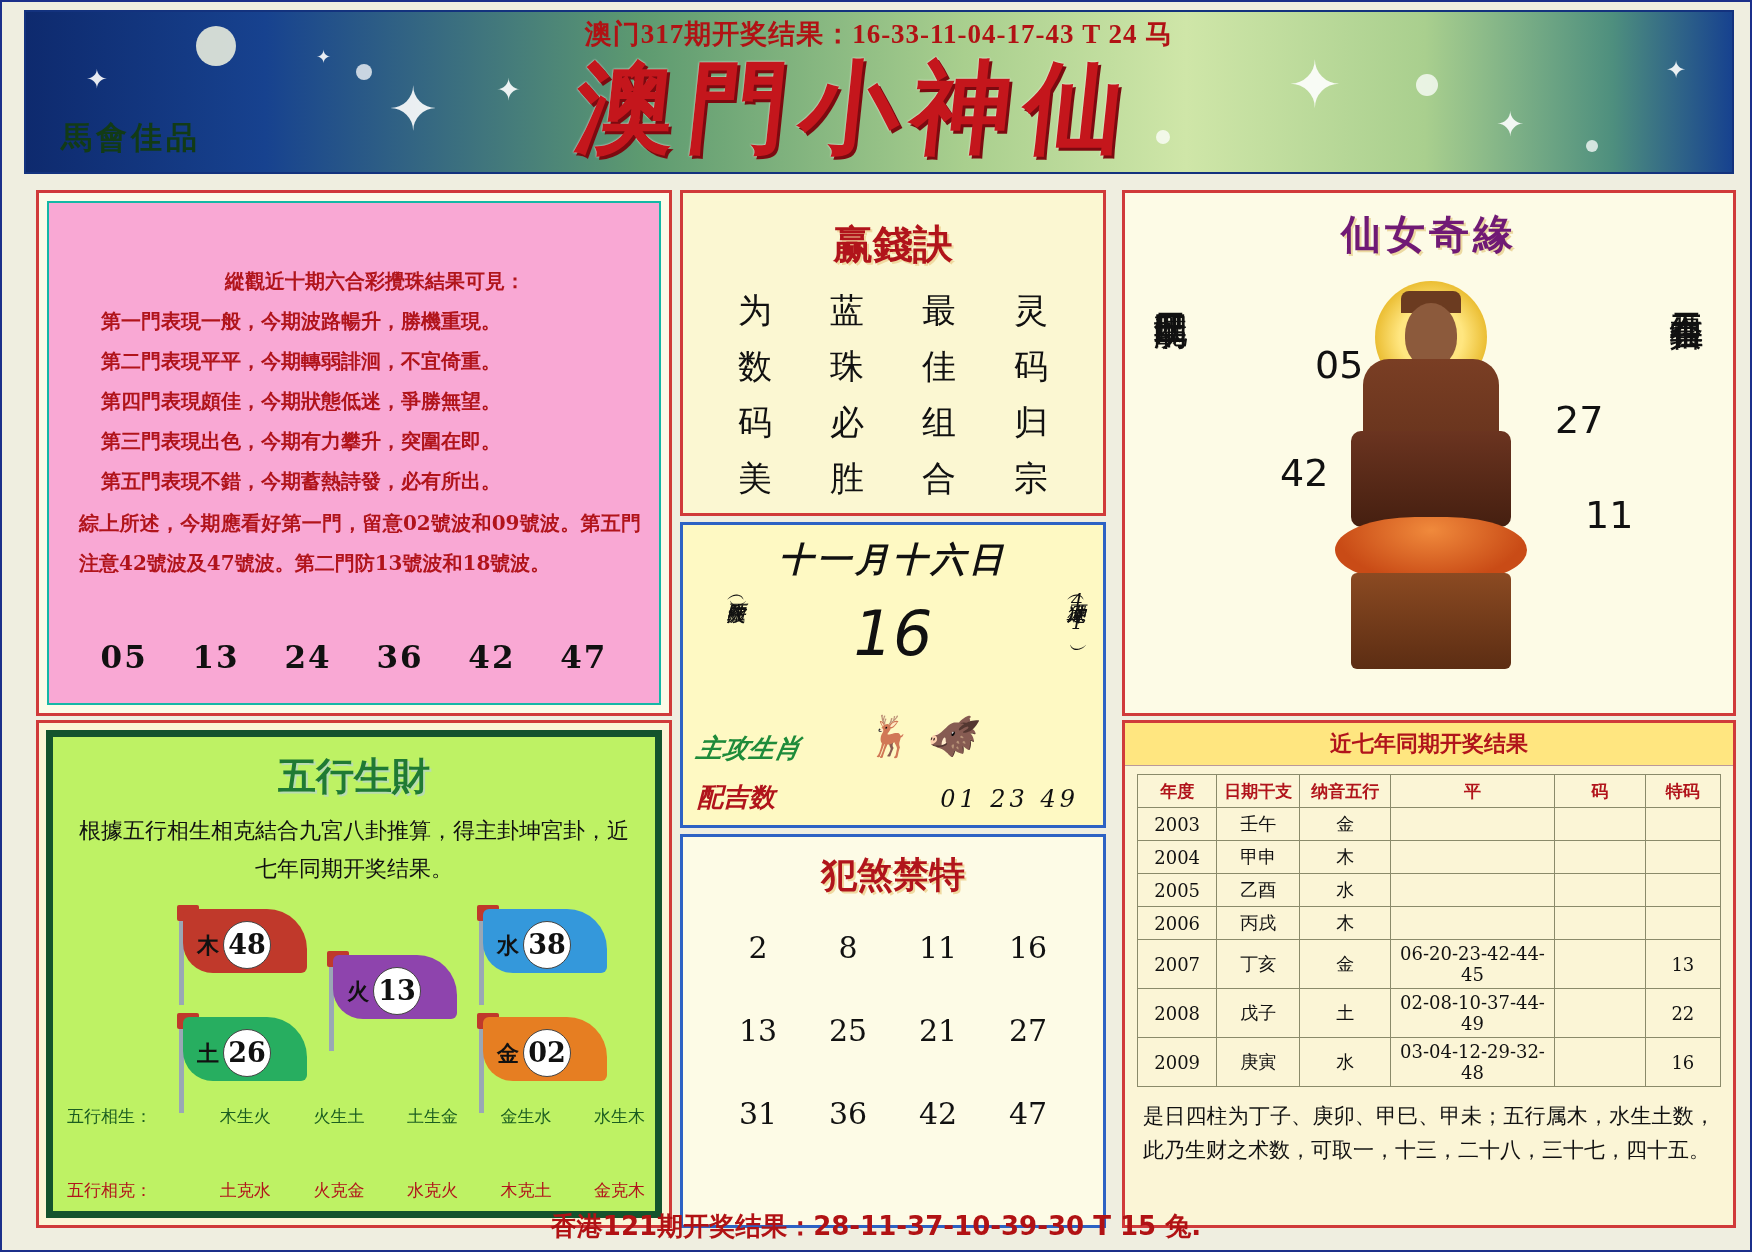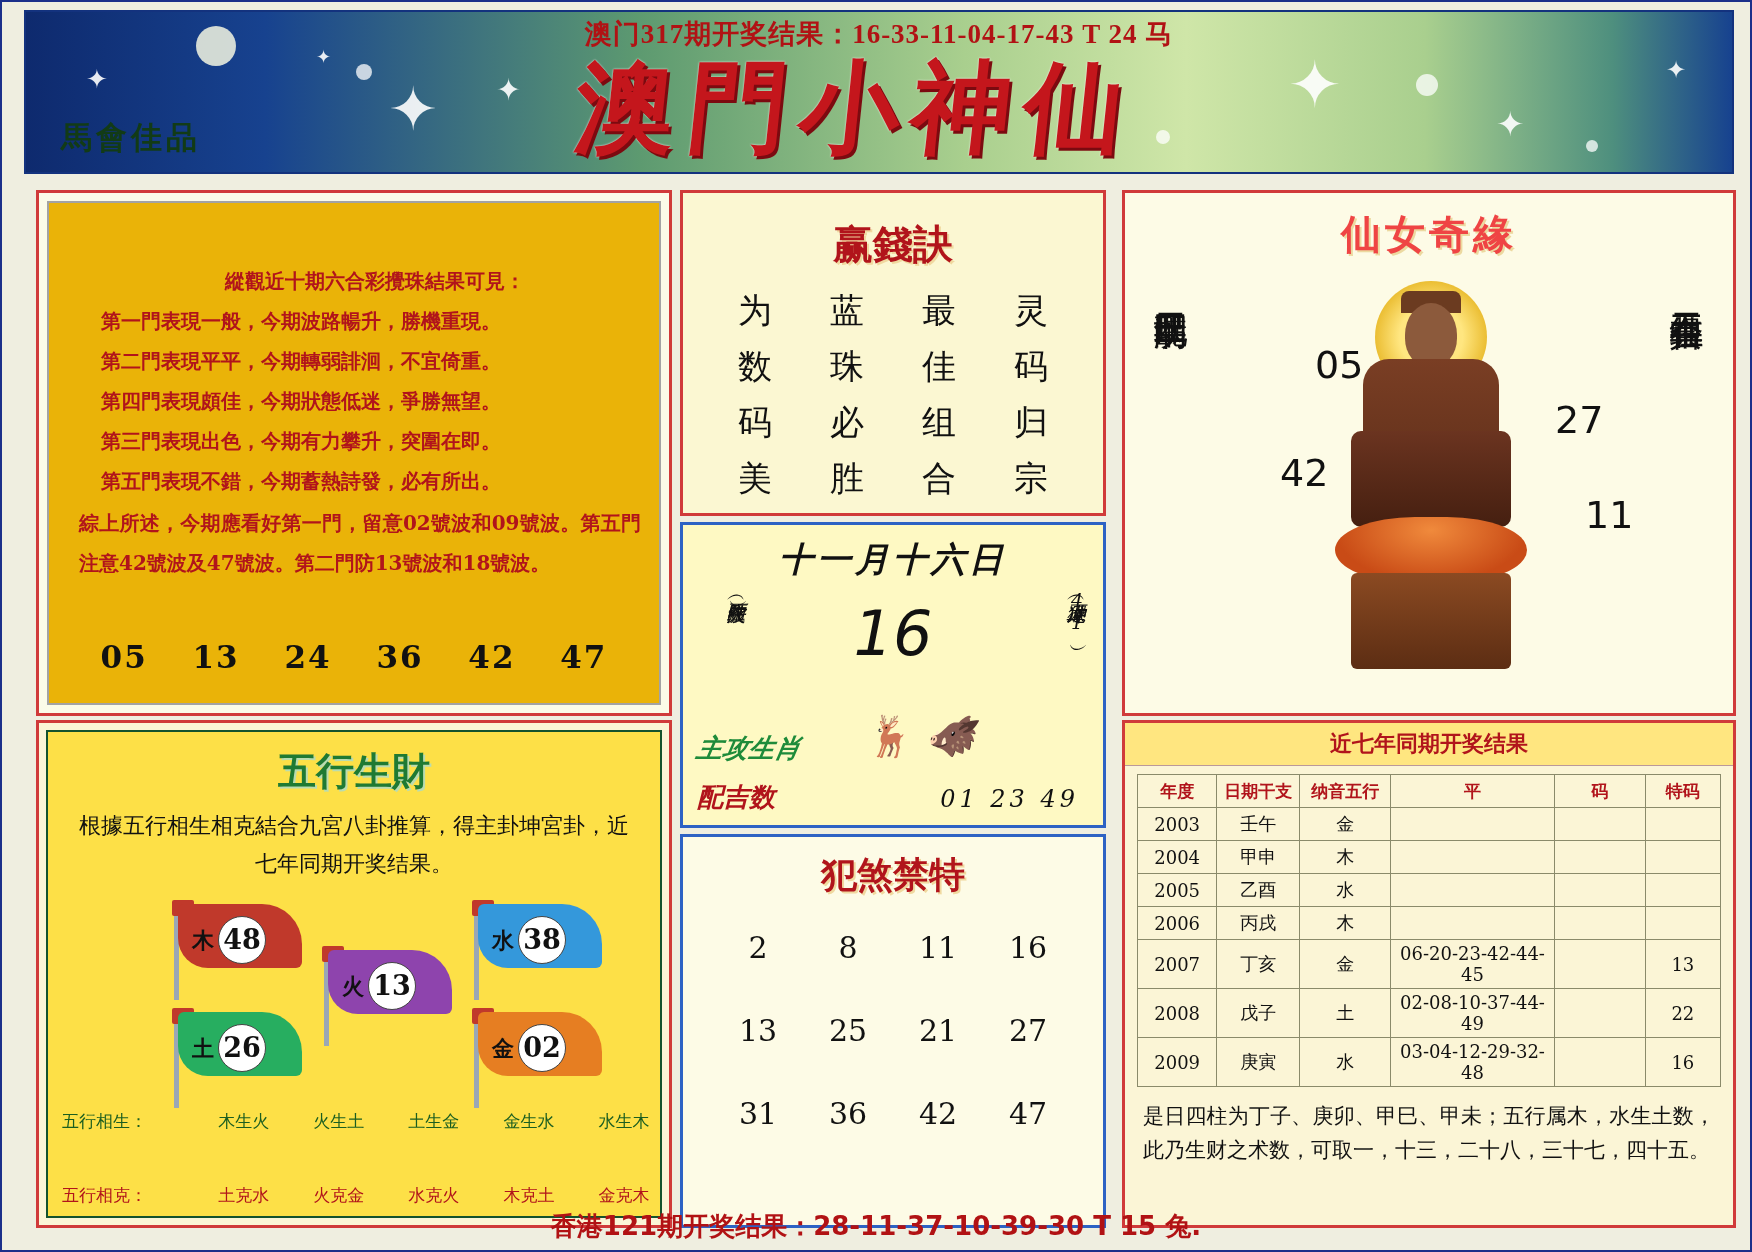--- a/index.html
+++ b/index.html
@@ -48,21 +48,21 @@
   }
   .sparkle{position:absolute;color:#fff;}
   
   .analysis{
     position:absolute;left:34px;top:188px;width:630px;height:520px;
     background:#fbfbe8;border:3px solid #d03a3a;
     box-shadow:0 0 0 3px #fbfbe8 inset;
   }
   .analysis-inner{
     position:absolute;left:8px;top:8px;right:8px;bottom:8px;
-    border:2px solid #a3a3a3;background:#eab308;text-decoration:underline;
+    border:2px solid #14b8a6;background:#f9a8d4;text-decoration:underline;
   }
   .analysis p{
     margin:0;color:#b1141b;font-weight:bold;
     font-family:"DejaVu Serif","Liberation Serif",serif;
     font-size:20px;line-height:40px;white-space:nowrap;
   }
   .analysis .lines{position:absolute;left:52px;top:58px;right:10px;}
   .analysis .para{
     position:absolute;left:30px;top:300px;right:18px;
     color:#b1141b;font-weight:bold;font-size:20px;line-height:40px;
@@ -74,21 +74,21 @@
     font-family:"DejaVu Serif","Liberation Serif",serif;
     letter-spacing:2px;
   }
   .numbers-row b{margin:0 16px;font-weight:bold;}
 
   
   .wuxing{
     position:absolute;left:34px;top:718px;width:630px;height:502px;
     background:#fbf5d6;border:3px solid #d03a3a;
   }
-  .wuxing-inner{position:absolute;left:7px;top:7px;right:7px;bottom:7px;border:2px solid #14532d;background:#fde047;}
+  .wuxing-inner{position:absolute;left:7px;top:7px;right:7px;bottom:7px;border:7px solid #14532d;background:#bef264;}
   .wuxing h2{
     margin:0;padding-top:14px;text-align:center;font-size:38px;color:#1f7a33;
     font-family:"DejaVu Serif","Liberation Serif",serif;font-weight:bold;
     text-shadow:2px 2px 0 #b9dcb0;
   }
   .wuxing .desc{
     margin:10px 22px 0 22px;color:#111;font-size:22px;line-height:38px;
     font-family:"DejaVu Serif","Liberation Serif",serif;text-align:center;
   }
   .flags{position:absolute;left:0;top:168px;width:100%;height:230px;}
@@ -175,21 +175,21 @@
     row-gap:48px;text-align:center;font-size:30px;color:#111;
     font-family:"DejaVu Serif","Liberation Serif",serif;
   }
 
   
   .fairy{
     position:absolute;left:1120px;top:188px;width:608px;height:520px;
     background:#fdfbe6;border:3px solid #d03a3a;
   }
   .fairy h2{
-    margin:0;padding-top:14px;text-align:center;font-size:40px;color:#ef4444;font-weight:bold;
+    margin:0;padding-top:14px;text-align:center;font-size:40px;color:#701a75;font-weight:bold;
     font-family:"DejaVu Serif","Liberation Serif",serif;letter-spacing:4px;
     text-shadow:2px 2px 0 #ecd9a0;
   }
   .fairy .vleft,.fairy .vright{
     position:absolute;top:96px;font-size:34px;color:#111;line-height:40px;
     writing-mode:vertical-rl;text-orientation:upright;
     font-family:"DejaVu Serif","Liberation Serif",serif;
   }
   .fairy .vleft{left:26px;}
   .fairy .vright{right:26px;}

